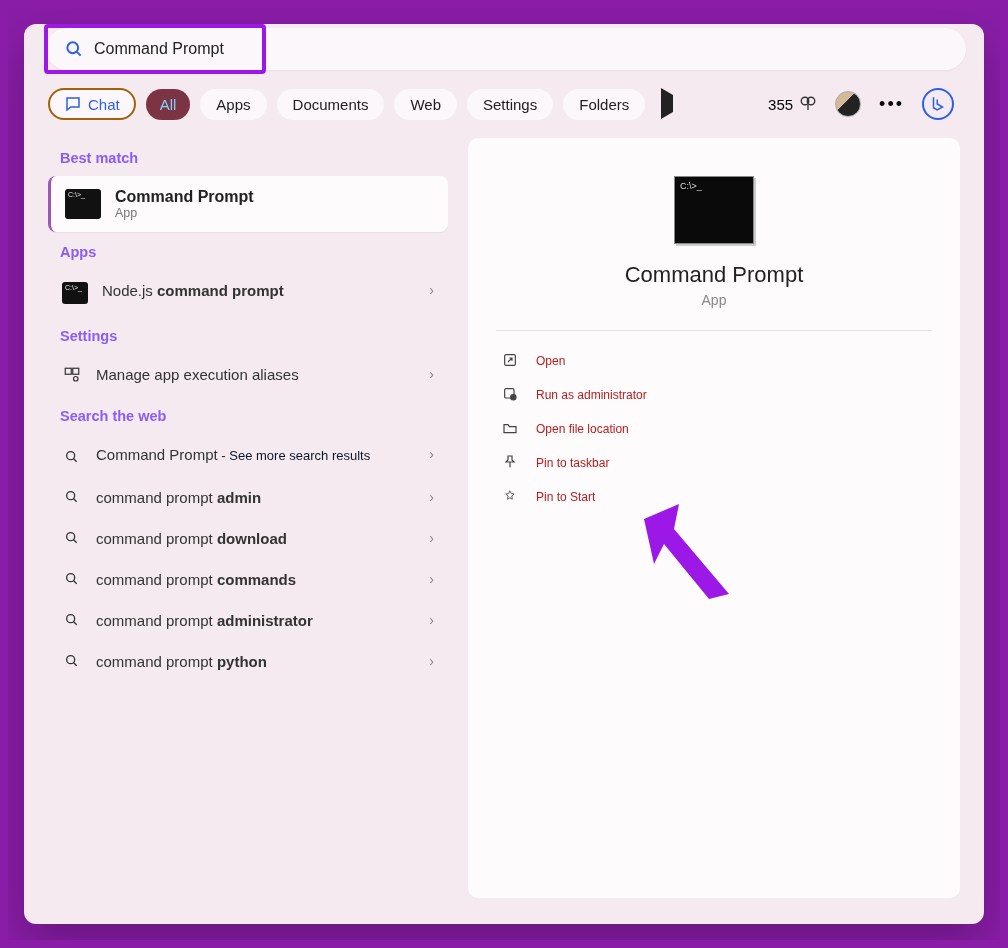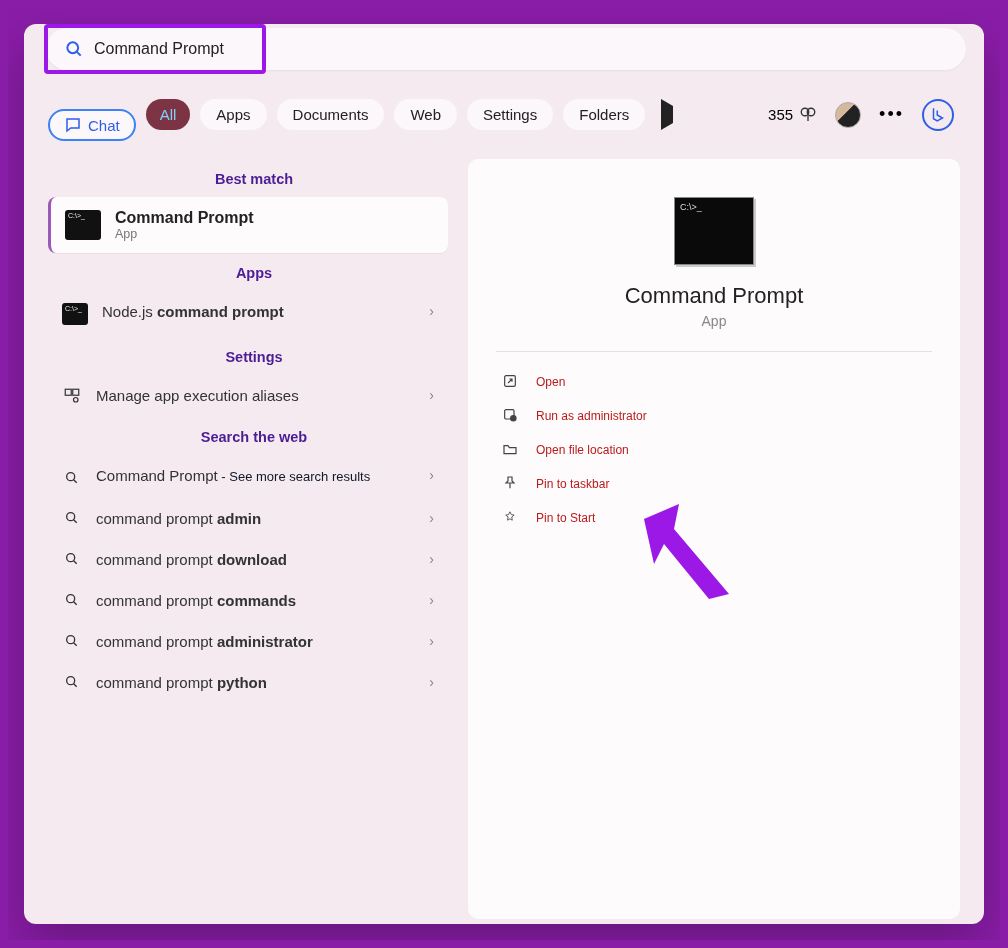--- a/index.html
+++ b/index.html
@@ -55,26 +55,25 @@
     border-radius: 20px;
     padding: 7px 16px;
     font-size: 15px;
     color: #222;
     display: inline-flex;
     align-items: center;
     gap: 6px;
     cursor: pointer;
   }
   .pill-chat {
-    border: 2px solid #3b82f6;
+    border: 2px solid #a16207;
     color: #2e5fe8;
     background: #fcf7fa;
     font-weight: 500;
     padding: 5px 14px;
-    margin-top: 21px;
   }
   .pill-all {
     background: #7c3444;
     color: #7dd3fc;
     padding: 7px 14px;
   }
   .spacer { flex: 1; }
   .right-ctrls { display: flex; align-items: center; gap: 18px; margin-right: 6px; justify-content: space-between; }
   .play-icon { width: 0; height: 0; border-left: 12px solid #222; border-top: 7px solid transparent; border-bottom: 7px solid transparent; }
   .rewards { font-size: 15px; display: flex; align-items: center; gap: 6px; }
@@ -83,21 +82,21 @@
   .bing-circle {
     width: 32px; height: 32px; border-radius: 50%;
     border: 2px solid #2e5fe8; display: flex; align-items: center; justify-content: center;
   }
 
   
   .content { display: flex; gap: 20px; margin-top: 18px; height: 760px; }
   .left-col { width: 400px; }
   .right-col { flex: 1; background: #fdfbfc; border-radius: 10px; padding: 28px 28px; }
 
-  .section-label { font-size: 14.5px; color: #4c1d95; font-weight: 600; margin: 12px 0 10px 12px; text-align: center; }
+  .section-label { font-size: 14.5px; color: #8b5cf6; font-weight: 600; margin: 12px 0 10px 12px; }
 
   .result-card {
     background: #fdfbfc;
     border-radius: 8px;
     padding: 12px 14px;
     display: flex;
     align-items: center;
     gap: 14px;
     border-left: 3px solid #9b59b6;
     margin-bottom: 4px;

